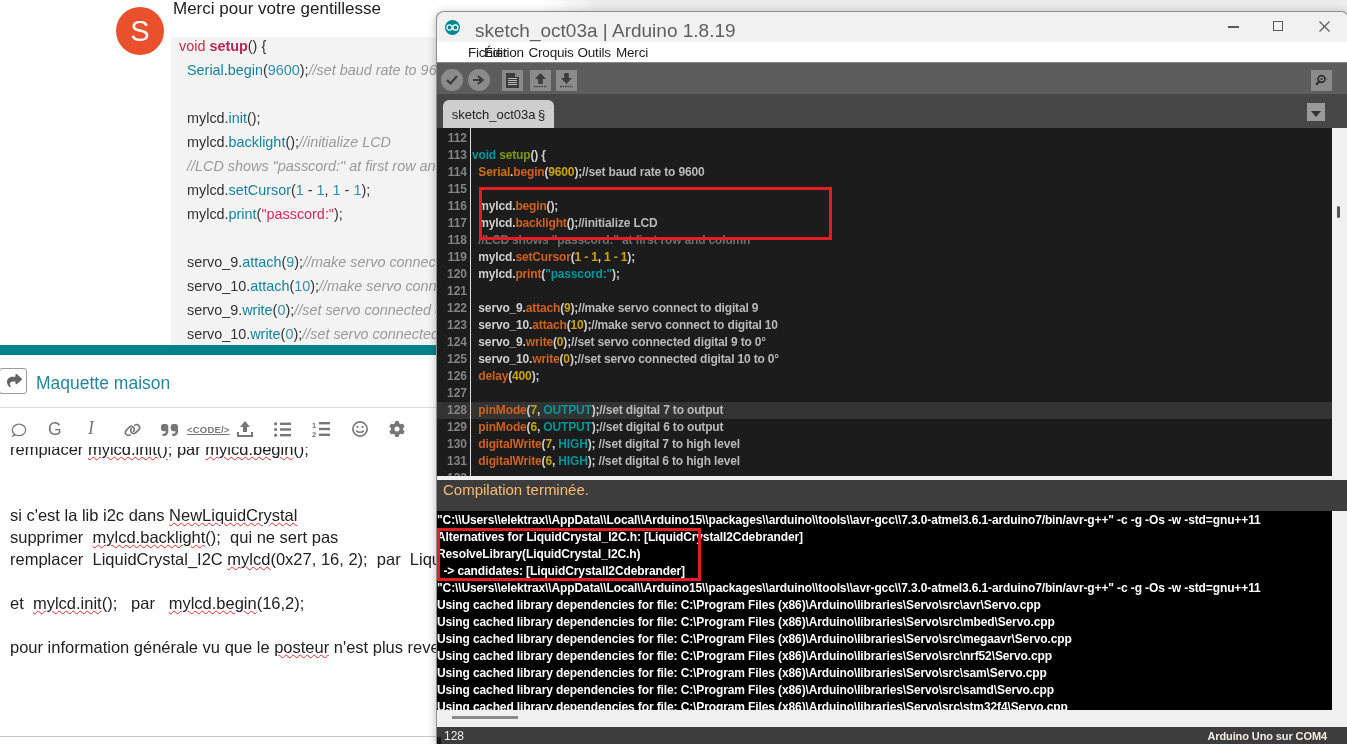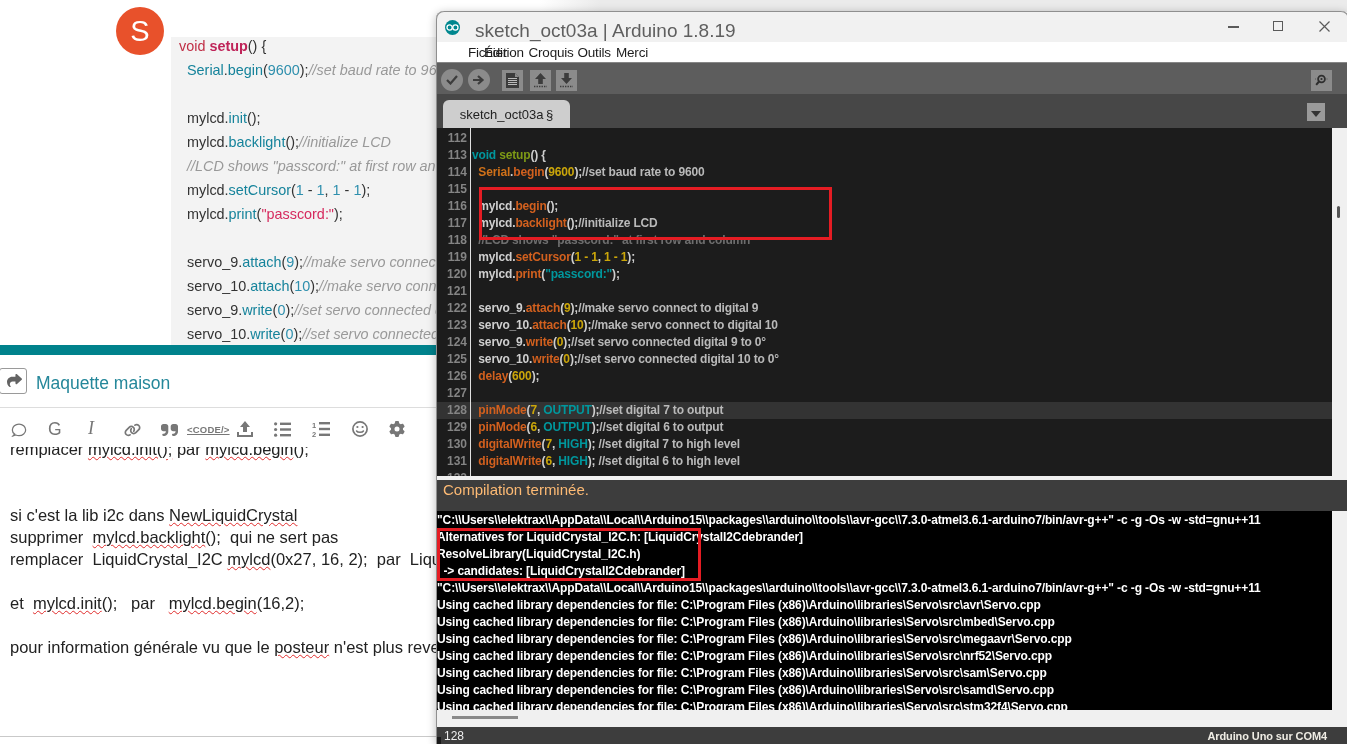--- a/index.html
+++ b/index.html
@@ -26,20 +26,21 @@
   .cicon { position:absolute; color:#777; }
 </style>
 </head>
 <body>
 
 <div class="abs" id="page" style="left:0;top:0;width:1347px;height:744px;background:#fff;">
 
   <div class="abs" style="left:540px;top:0;width:807px;height:12px;background:linear-gradient(to right,#fff,#ebebeb 60px);"></div>
 
   <div class="abs" style="left:116px;top:7px;width:48px;height:48px;border-radius:50%;background:#e8512b;color:#fff;font-size:29px;text-align:center;line-height:48px;">S</div>
+  <div class="abs" style="left:173px;top:-1px;font-size:17px;color:#222;">Merci pour votre gentillesse</div>
 
   <div class="abs" style="left:171px;top:37px;width:740px;height:308px;background:#f3f3f3;"></div>
   <pre class="abs" id="postcode" style="left:179px;top:33.5px;font-size:14.4px;line-height:24px;color:#333;"><span class="kw">void</span> <span class="kwb">setup</span>() {
   <span class="fn">Serial</span>.<span class="fn">begin</span>(<span class="num">9600</span>);<span class="cm">//set baud rate to 9600</span>
 
   mylcd.<span class="fn">init</span>();
   mylcd.<span class="fn">backlight</span>();<span class="cm">//initialize LCD</span>
   <span class="cm">//LCD shows "passcord:" at first row and column</span>
   mylcd.<span class="fn">setCursor</span>(<span class="num">1</span> - <span class="num">1</span>, <span class="num">1</span> - <span class="num">1</span>);
   mylcd.<span class="fn">print</span>(<span class="str">"passcord:"</span>);
@@ -180,21 +181,21 @@
       <svg width="15" height="15" viewBox="0 0 15 15" style="margin:3px 0 0 3px;">
           <circle cx="7.5" cy="6" r="3.4" fill="none" stroke="#2e2e2e" stroke-width="1.8"></circle>
           <path d="M5 8.5 L2.2 11.8" stroke="#2e2e2e" stroke-width="2"></path>
           <circle cx="7.5" cy="6" r="1.1" fill="#2e2e2e"></circle>
           <path d="M1 6 L2.5 6 M12.5 6 L14 6" stroke="#555" stroke-width="1" stroke-dasharray="1 1"></path>
         </svg>
     </div>
   </div>
 
   <div class="abs" style="left:0;top:83px;width:913px;height:33.5px;background:#474747;">
-    <div class="abs" style="left:7px;top:6px;width:127px;height:27.5px;background:#cecece;border-radius:6px 6px 0 0;text-align:center;font-size:13px;color:#222;padding-top:7px;">sketch_oct03a §</div>
+    <div class="abs" style="left:7px;top:6px;width:111px;height:27.5px;background:#cecece;border-radius:6px 6px 0 0;text-align:center;font-size:13px;color:#222;padding-top:7px;">sketch_oct03a §</div>
     <div class="abs" style="left:871px;top:9px;width:18px;height:18px;background:#9a9a9a;">
       <svg width="10" height="6" viewBox="0 0 10 6" style="margin:6px 0 0 4px;">
           <path d="M0 0 L10 0 L5 6 Z" fill="#333"></path>
         </svg>
     </div>
   </div>
 
   <div class="abs" style="left:0;top:116.5px;width:913px;height:348.5px;background:#1c1c1c;overflow:hidden;" id="editor">
     <div class="abs" style="left:0;top:274.5px;width:896px;height:17px;background:#333;"></div>
     <div class="abs" style="left:34px;top:0;width:1px;height:348.5px;background:#e0e0e0;"></div>
@@ -226,21 +227,21 @@
   mylcd.<span class="o">begin</span>();
   mylcd.<span class="o">backlight</span>();<span class="c">//initialize LCD</span>
   <span class="d">//LCD shows "passcord:" at first row and column</span>
   mylcd.<span class="o">setCursor</span>(<span class="g">1 - 1</span>, <span class="g">1 - 1</span>);
   mylcd.<span class="o">print</span>(<span class="t">"passcord:"</span>);
 
   servo_9.<span class="o">attach</span>(<span class="g">9</span>);<span class="c">//make servo connect to digital 9</span>
   servo_10.<span class="o">attach</span>(<span class="g">10</span>);<span class="c">//make servo connect to digital 10</span>
   servo_9.<span class="o">write</span>(<span class="g">0</span>);<span class="c">//set servo connected digital 9 to 0°</span>
   servo_10.<span class="o">write</span>(<span class="g">0</span>);<span class="c">//set servo connected digital 10 to 0°</span>
-  <span class="o">delay</span>(<span class="g">600</span>);
+  <span class="o">delay</span>(<span class="g">400</span>);
 
   <span class="o">pinMode</span>(<span class="g">7</span>, <span class="t">OUTPUT</span>);<span class="c">//set digital 7 to output</span>
   <span class="o">pinMode</span>(<span class="g">6</span>, <span class="t">OUTPUT</span>);<span class="c">//set digital 6 to output</span>
   <span class="o">digitalWrite</span>(<span class="g">7</span>, <span class="t">HIGH</span>); <span class="c">//set digital 7 to high level</span>
   <span class="o">digitalWrite</span>(<span class="g">6</span>, <span class="t">HIGH</span>); <span class="c">//set digital 6 to high level</span></pre>
 
     <div class="abs" style="left:896px;top:0;width:17px;height:348.5px;background:#f0f0f0;"></div>
     <div class="abs" style="left:901px;top:78.5px;width:3px;height:12px;background:#555;border-radius:2px;"></div>
 
     <div class="abs" style="left:43px;top:59.5px;width:353px;height:53px;border:3.5px solid #e51c23;"></div>

